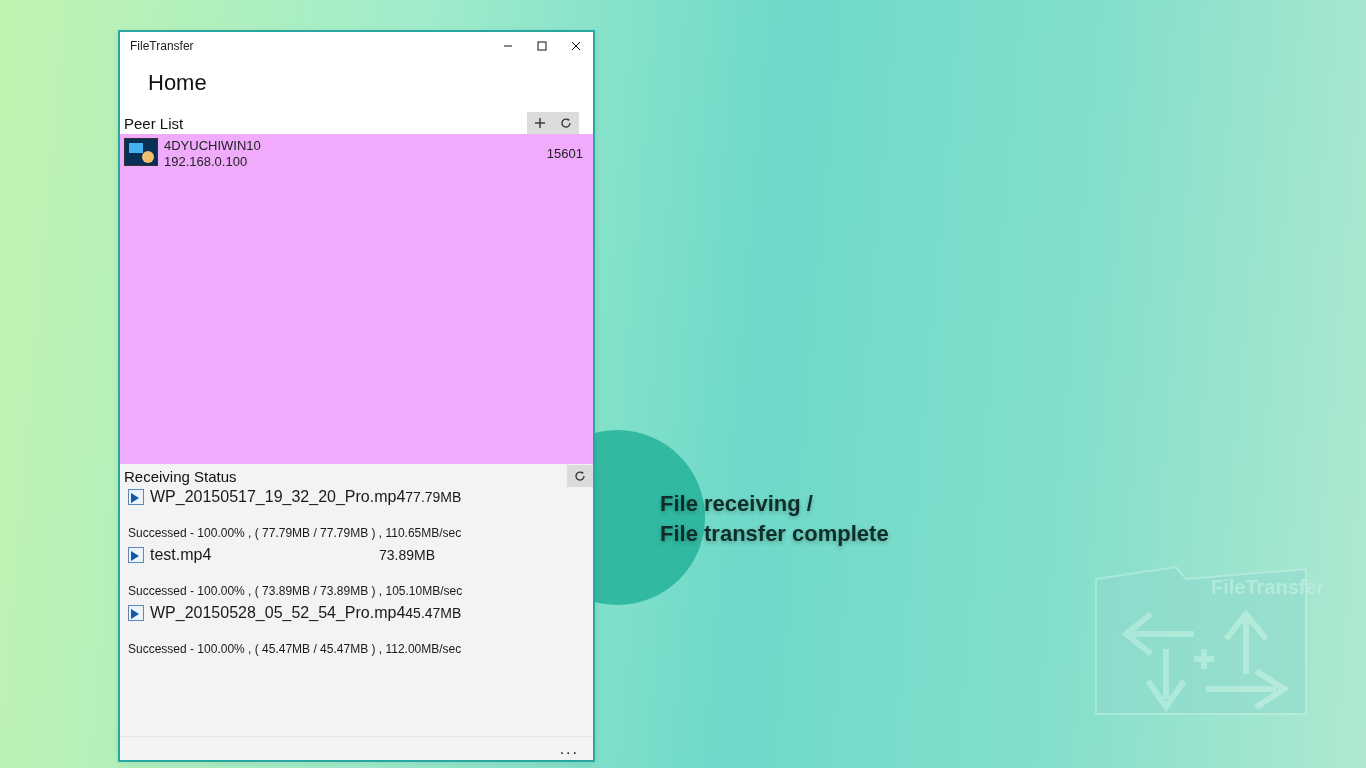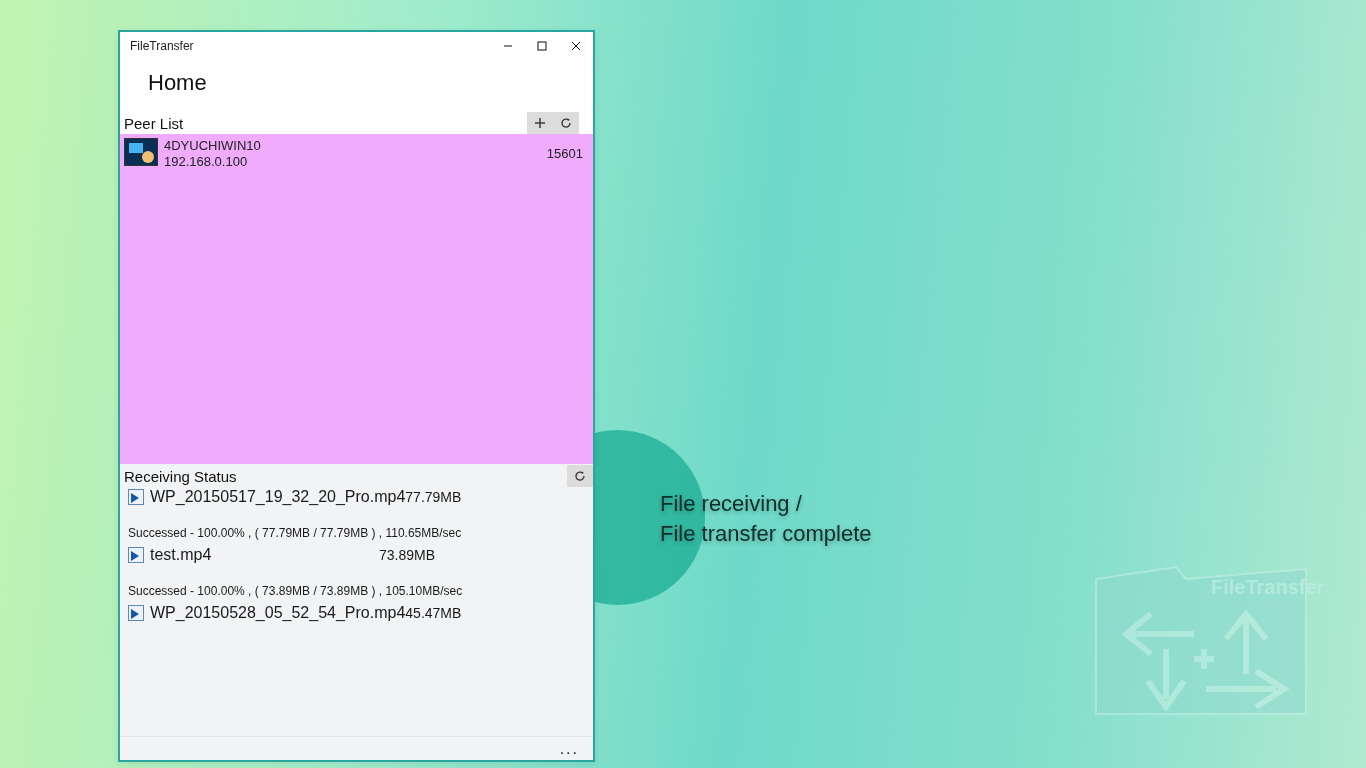--- a/index.html
+++ b/index.html
@@ -10,21 +10,21 @@
   }
 
   
   .accent-circle{
     position:absolute;width:175px;height:175px;border-radius:50%;
     background:#1dae96;opacity:.78;left:530px;top:430px;
   }
   
   .caption{
     position:absolute;left:660px;top:489px;
-    font-size:22px;font-weight:400;color:#0e2e2a;
+    font-size:22px;font-weight:700;color:#0e2e2a;
     text-shadow:0 2px 4px rgba(0,0,0,.25);line-height:1.35;
   }
 
   
   .app-logo{position:absolute;right:40px;bottom:25px;opacity:.5}
 
   
   .window{
     position:absolute;left:118px;top:30px;width:477px;height:732px;
     background:#fff;border:2px solid #2aa6a0;box-shadow:0 2px 8px rgba(0,0,0,.08);
@@ -224,20 +224,21 @@
       </div>
       <div class="file-line2">Successed - 100.00% , ( 73.89MB / 73.89MB ) , 105.10MB/sec</div>
     </div>
 
     <div class="file-item">
       <div class="file-line1">
         <div class="file-ico"></div>
         <span class="file-name">WP_20150528_05_52_54_Pro.mp4</span>
         <span class="file-size">45.47MB</span>
       </div>
+      <div class="file-line2">Successed - 100.00% , ( 45.47MB / 45.47MB ) , 112.00MB/sec</div>
     </div>
 
     <div style="flex:1"></div>
     <div class="bottom-bar">
       <span>...</span>
     </div>
   </div>
 
 </div>
 

